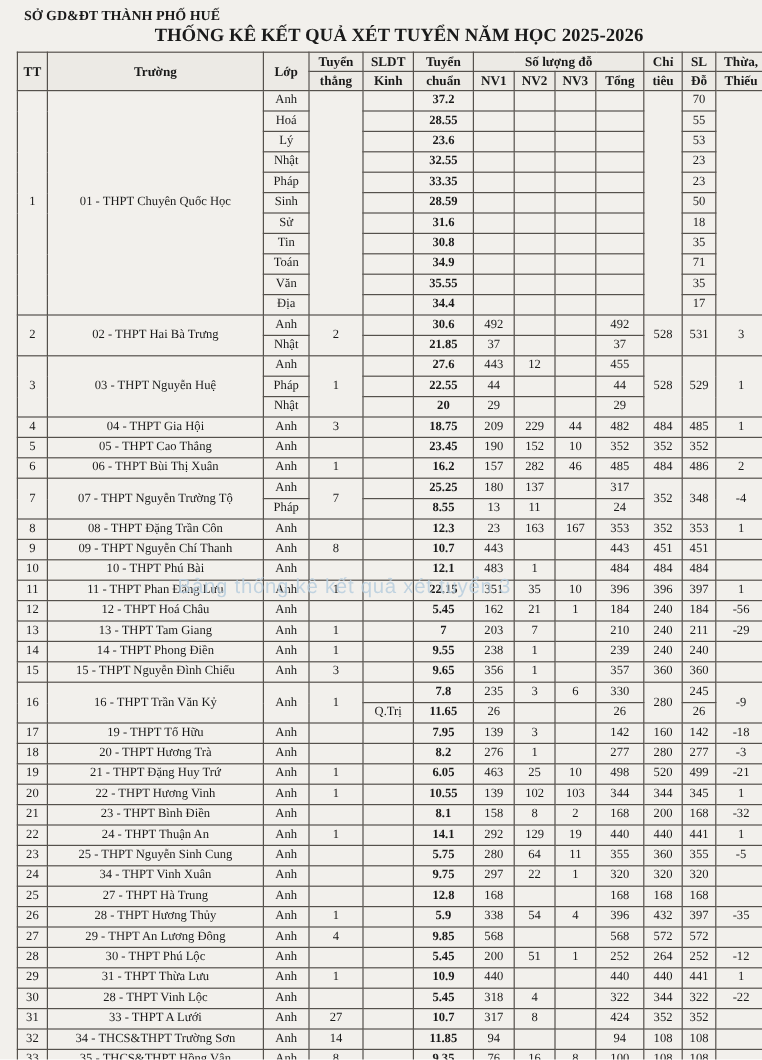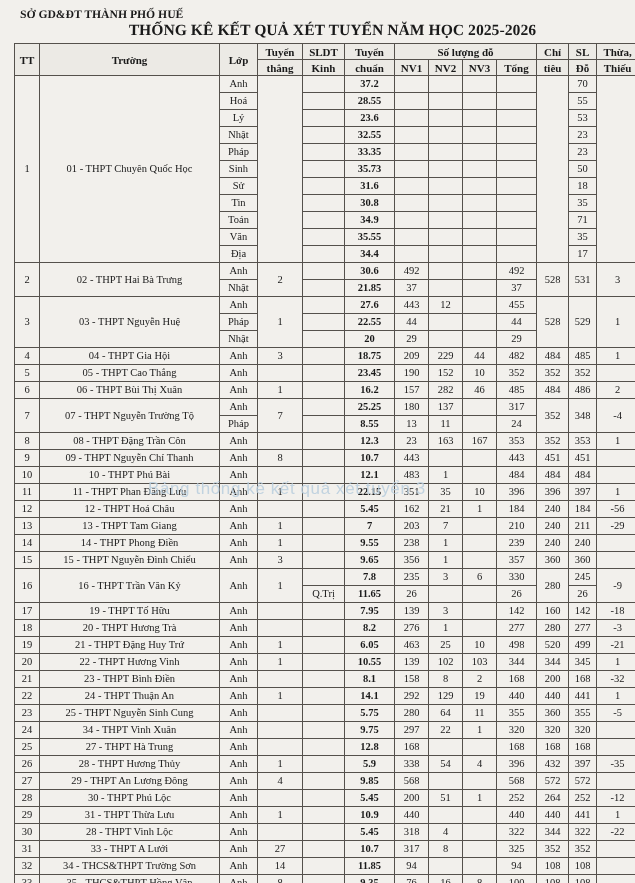--- a/index.html
+++ b/index.html
@@ -210,21 +210,21 @@
           <td class="diem">33.35</td>
           <td></td>
           <td></td>
           <td></td>
           <td></td>
           <td class="sldo">23</td>
         </tr>
         <tr>
           <td>Sinh</td>
           <td></td>
-          <td class="diem">35.73</td>
+          <td class="diem">28.59</td>
           <td></td>
           <td></td>
           <td></td>
           <td></td>
           <td class="sldo">50</td>
         </tr>
         <tr>
           <td>Sử</td>
           <td></td>
           <td class="diem">31.6</td>
@@ -757,21 +757,21 @@
         <tr>
           <td class="num-tt">31</td>
           <td class="school">33 - THPT A Lưới</td>
           <td>Anh</td>
           <td>27</td>
           <td></td>
           <td class="diem">10.7</td>
           <td>317</td>
           <td>8</td>
           <td></td>
-          <td>325</td>
+          <td>424</td>
           <td>352</td>
           <td class="sldo">352</td>
           <td></td>
         </tr>
         <tr>
           <td class="num-tt">32</td>
           <td class="school">34 - THCS&amp;THPT Trường Sơn</td>
           <td>Anh</td>
           <td>14</td>
           <td></td>

